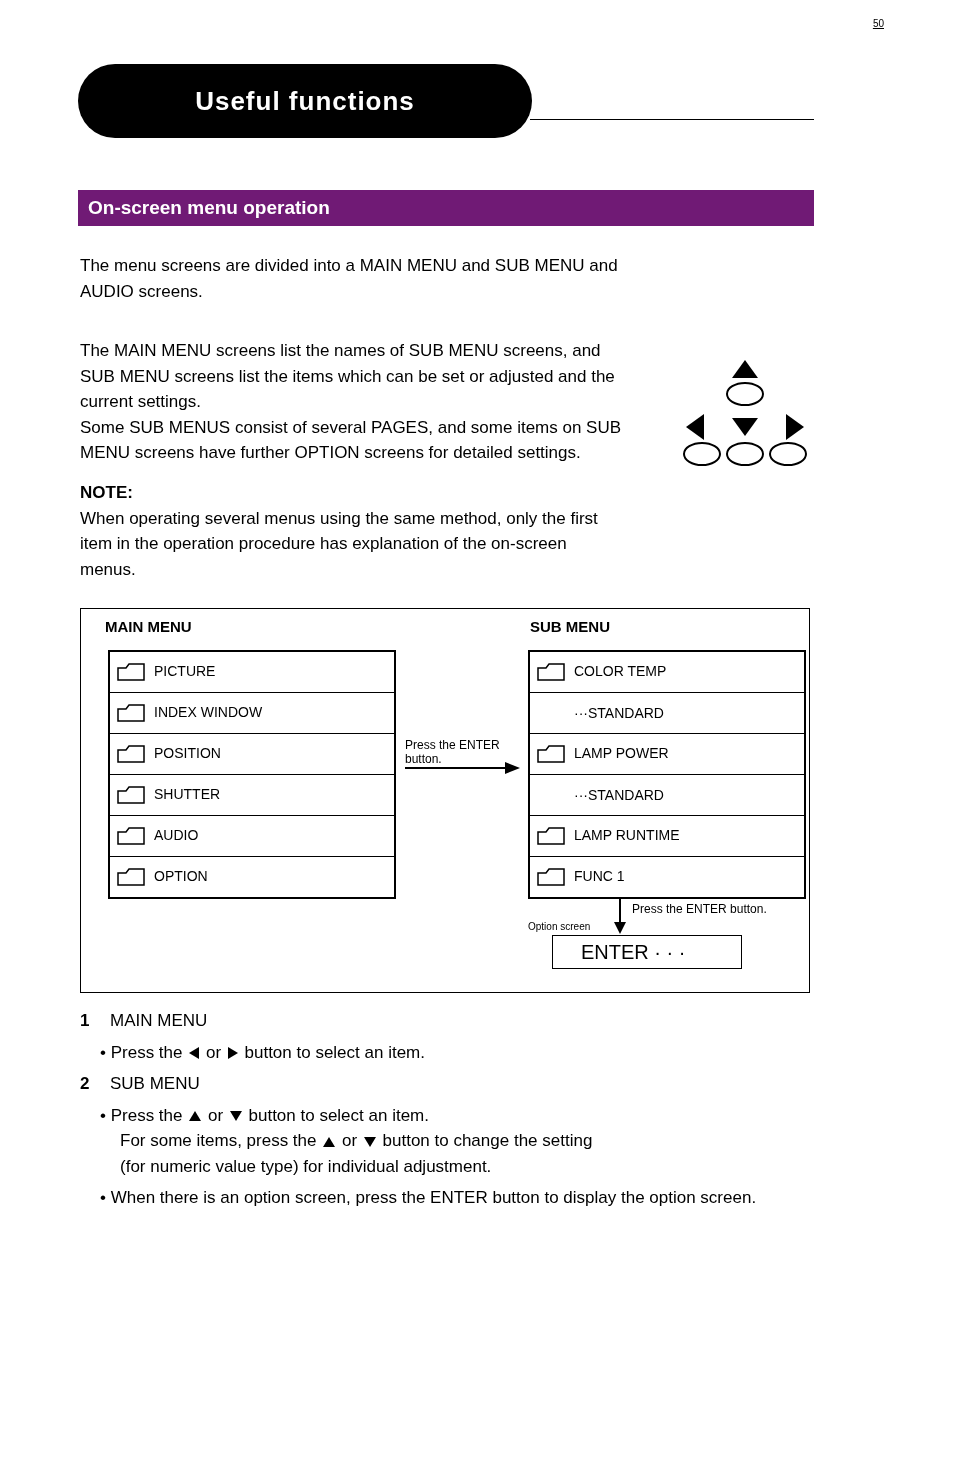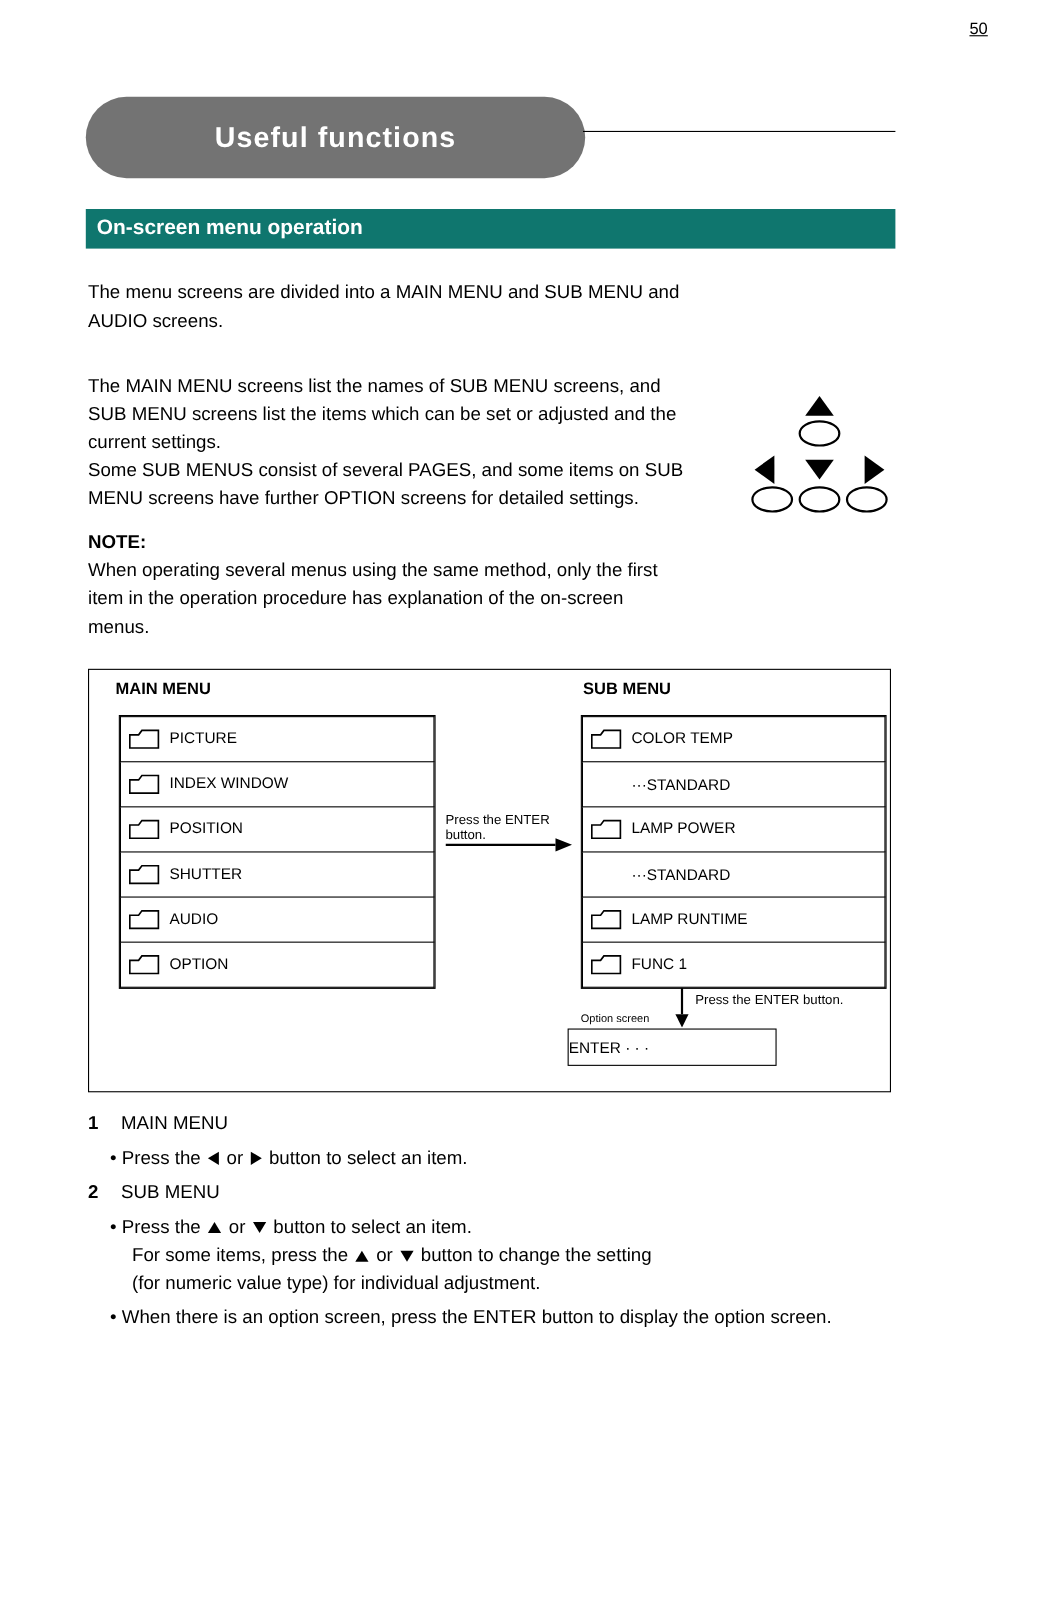--- a/index.html
+++ b/index.html
@@ -7,31 +7,31 @@
       width: 954px;
       height: 1475px;
       background: #fff;
       font-family: Arial, Helvetica, sans-serif;
       color: #000;
       position: relative;
     }
     .page-num {
       position: absolute;
       top: 18px;
-      right: 56px;
-      font-size: 15px;
+      right: 70px;
+      font-size: 10px;
       text-decoration: underline;
     }
     .pill {
       position: absolute;
-      top: 88px;
+      top: 64px;
       left: 78px;
       width: 454px;
       height: 74px;
-      background: #737373;
+      background: #000000;
       border-radius: 45px;
       display: flex;
       align-items: center;
       justify-content: center;
     }
     .pill-text {
       color: #fff;
       font-size: 26px;
       font-weight: bold;
       letter-spacing: 1px;
@@ -43,21 +43,21 @@
       right: 140px;
       height: 1px;
       background: #000;
     }
     .band {
       position: absolute;
       top: 190px;
       left: 78px;
       right: 140px;
       height: 36px;
-      background: #0f766e;
+      background: #701a75;
       color: #fff;
       padding-left: 10px;
       display: flex;
       align-items: center;
       font-size: 19px;
       font-weight: bold;
     }
     .body-text {
       position: absolute;
       left: 80px;
@@ -122,28 +122,28 @@
     .arrow-label {
       position: absolute;
       font-size: 14px;
     }
     .arrow-svg {
       position: absolute;
     }
     .enter-box {
       position: absolute;
       top: 935px;
-      left: 516px;
+      left: 552px;
       width: 190px;
       height: 34px;
       border: 1px solid #000;
       display: flex;
       align-items: center;
-      padding-left: 0;
-      font-size: 14px;
+      padding-left: 28px;
+      font-size: 20px;
     }
     .enter-label {
       position: absolute;
       top: 921px;
       left: 528px;
       font-size: 10px;
     }
     .below-box {
       position: absolute;
       top: 1008px;

